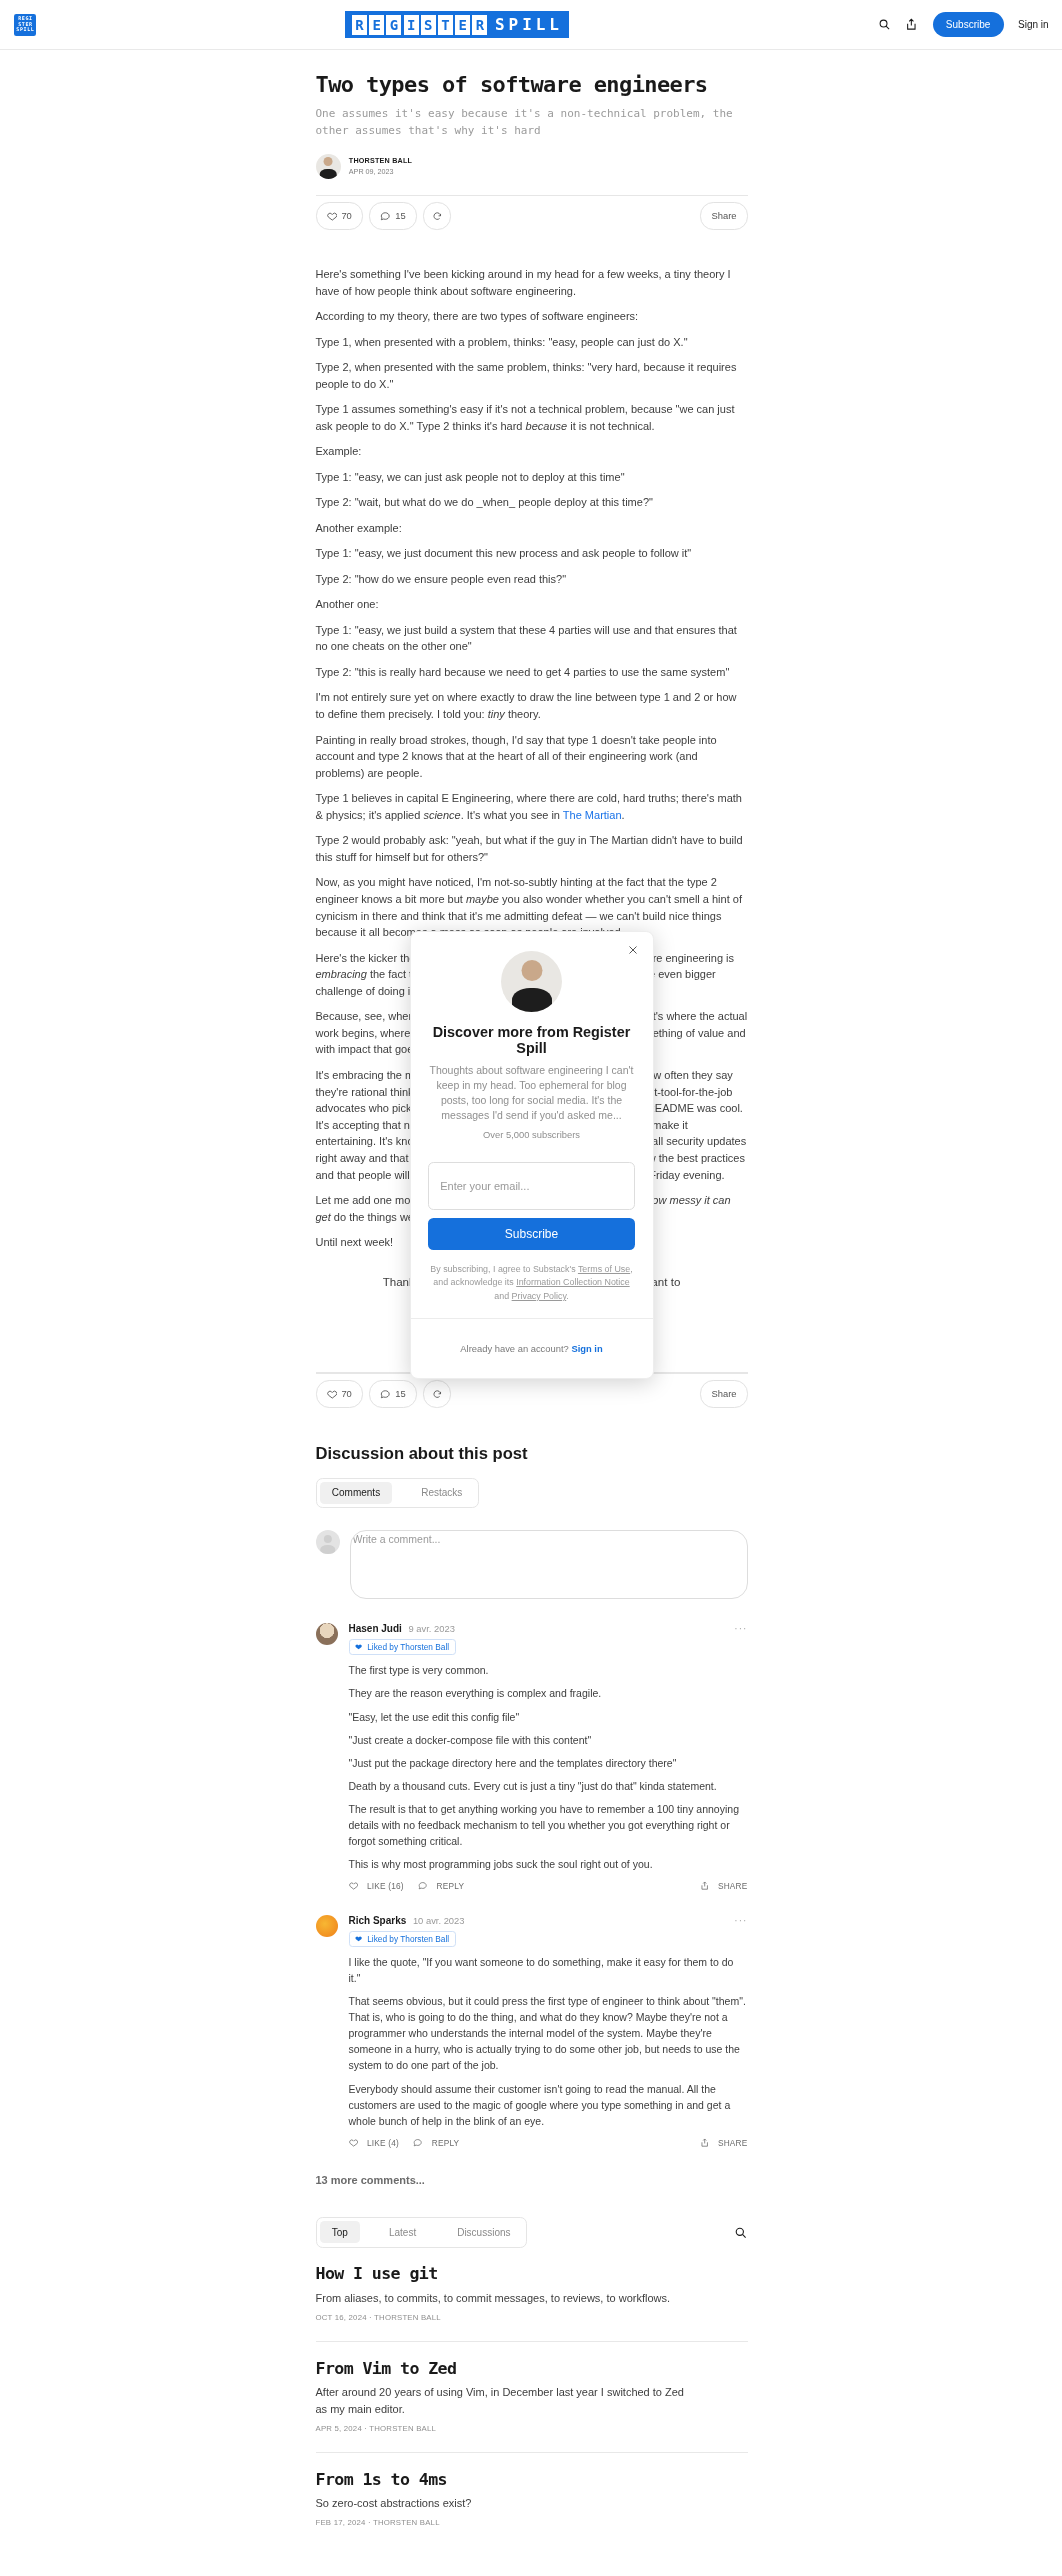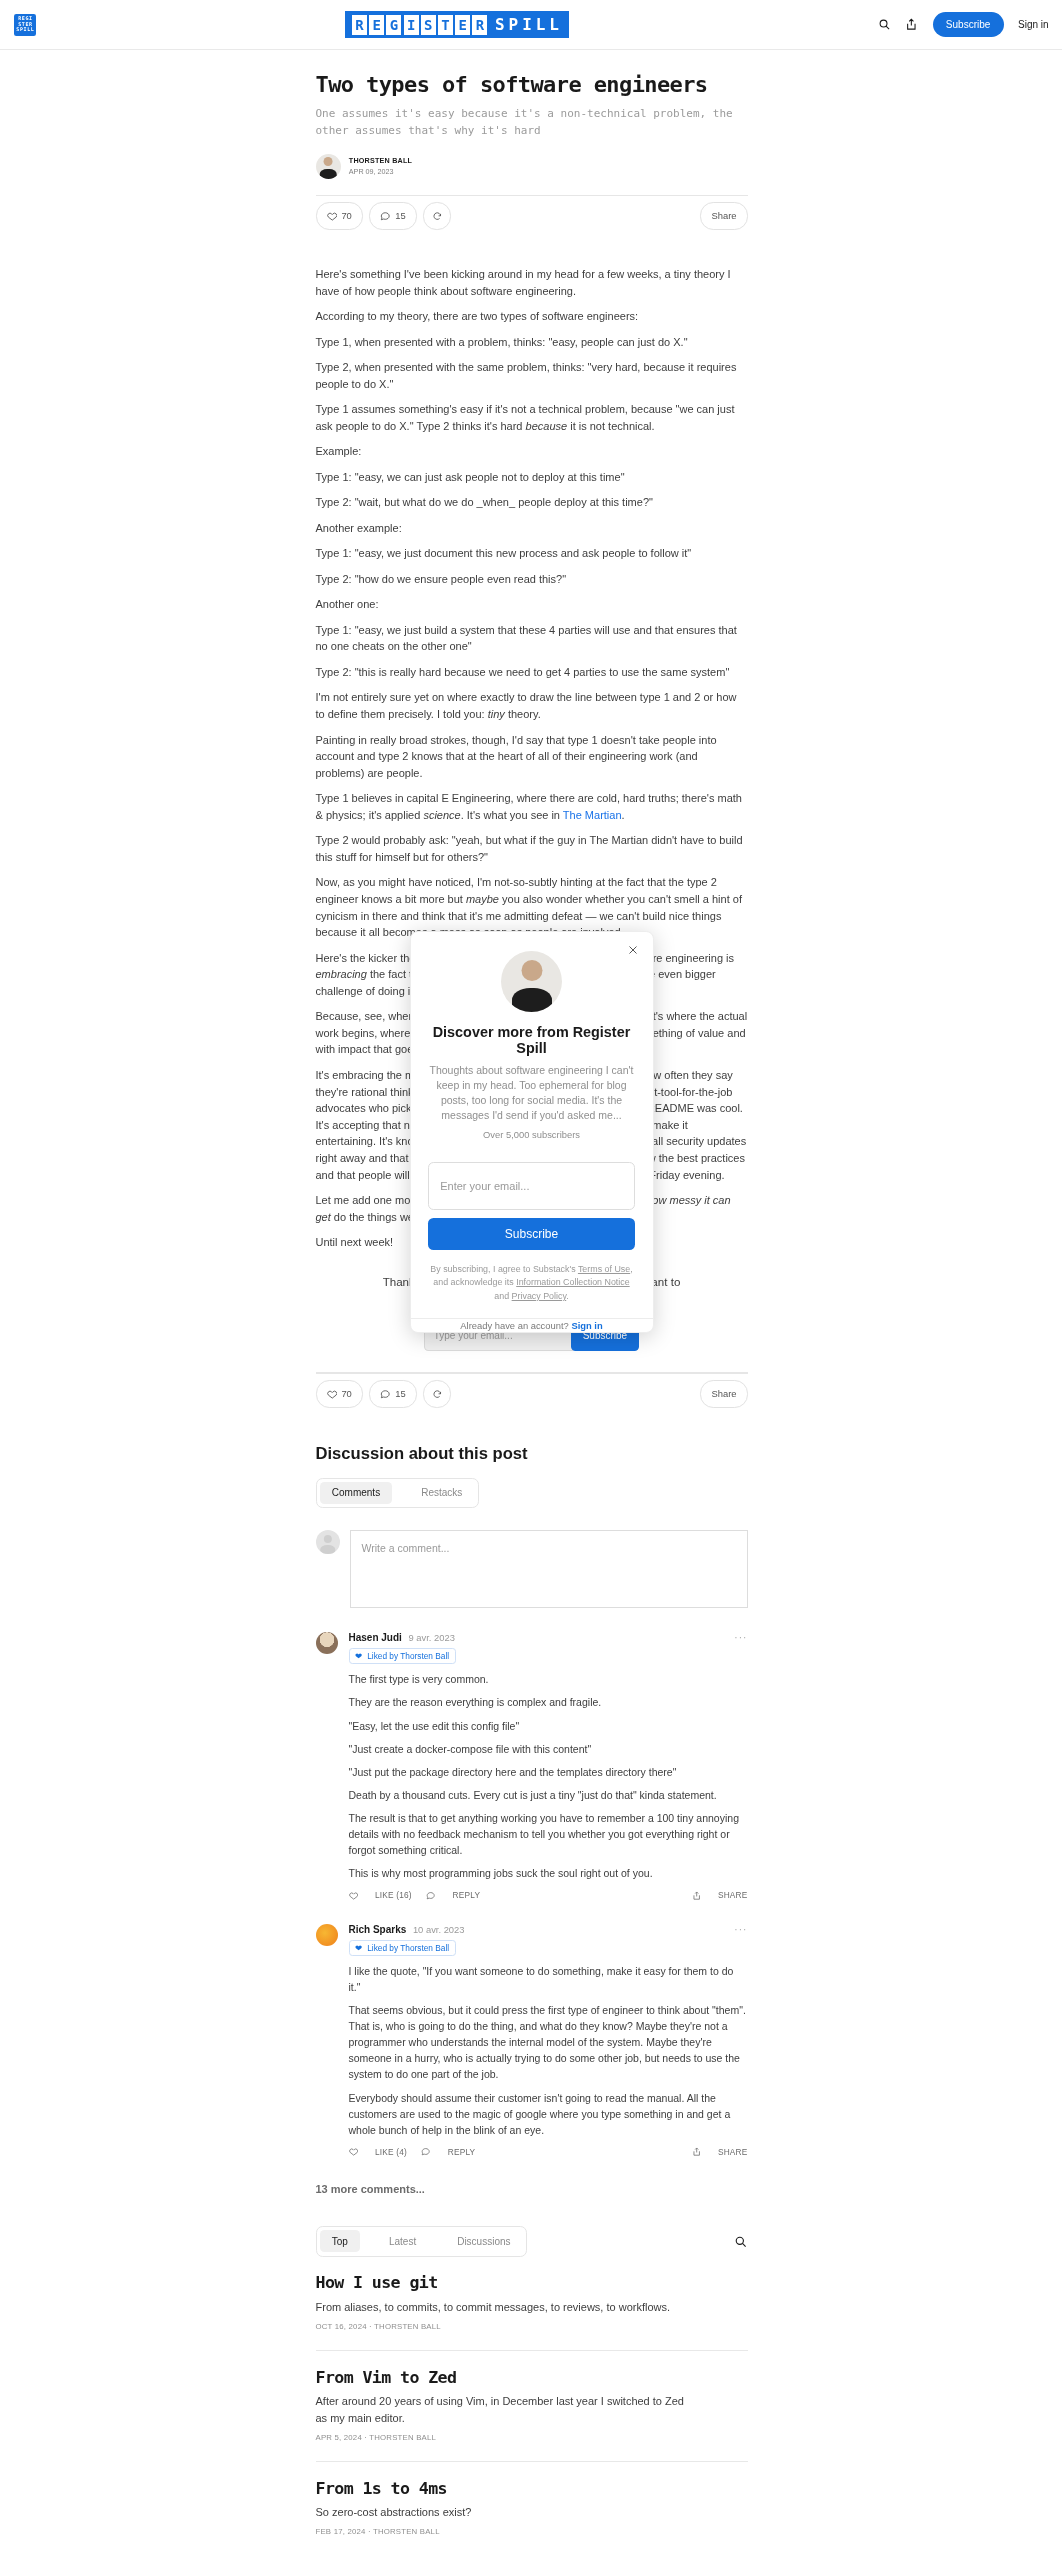--- a/index.html
+++ b/index.html
@@ -59,21 +59,21 @@
   .modal h2{font-size:14.4px;margin:12px 0 0 0;color:#1a1a1a;}
   .modal .desc{font-size:10.5px;color:#8f8f8f;line-height:1.45;margin-top:6.6px;}
   .modal .subs{font-size:9.4px;color:#8f8f8f;margin-top:5.5px;}
   .modal input{width:100%;box-sizing:border-box;height:48px;border:0.6px solid #ddd;border-radius:5.5px;
         padding:0 11px;font-size:11px;font-family:inherit;margin-top:22px;color:#333;}
   .modal input::placeholder{color:#9a9a9a;}
   .modal .sub-btn{width:100%;height:32px;border:none;border-radius:5.5px;background:#1570dc;color:#fff;
         font-size:12px;font-family:inherit;margin-top:7.8px;cursor:pointer;}
   .modal .legal{font-size:8.9px;color:#9a9a9a;line-height:1.5;margin-top:13.3px;}
   .modal .legal a{color:#9a9a9a;text-decoration:underline;}
-  .modal .mfoot{border-top:0.6px solid #ececec;margin:14.4px -17.7px 0 -17.7px;padding:1px 0;font-size:9.4px;color:#7a7a7a;}
+  .modal .mfoot{border-top:0.6px solid #ececec;margin:14.4px -17.7px 0 -17.7px;padding:24px 0;font-size:9.4px;color:#7a7a7a;}
   .modal .mfoot a{color:#1570dc;font-weight:bold;}
 
   
   .widget{margin-top:22px;text-align:center;}
   .widget .wtext{font-size:11.6px;color:#3d3d3d;line-height:1.55;max-width:310px;margin:0 auto;}
   .combo{display:inline-flex;align-items:stretch;margin-top:12px;}
   .combo input{width:149px;height:30px;background:#f0f0f0;border:0.6px solid #dcdcdc;border-right:none;
         border-radius:4.4px 0 0 4.4px;padding:0 8.9px;font-size:10px;font-family:inherit;color:#333;box-sizing:border-box;}
   .combo input::placeholder{color:#9a9a9a;}
   .combo button{height:30px;padding:0 12px;border:none;border-radius:4.4px;background:#1570dc;color:#fff;
@@ -87,38 +87,38 @@
   .likes .count{font-size:10px;color:#7a7a7a;}
 
   
   .disc-h{font-size:16.6px;font-weight:bold;margin:30px 0 0 0;}
   .tabs{display:inline-flex;border:0.6px solid #e5e5e5;border-radius:6.6px;padding:3.3px;gap:17px;margin-top:13.3px;}
   .tab{padding:5.5px 12px;border-radius:4.4px;font-size:10px;color:#8a8a8a;cursor:pointer;}
   .tab.active{background:#f0f0f0;color:#1a1a1a;}
   .composer{display:flex;gap:10px;margin-top:22px;}
   .av-44{width:24px;height:24px;background:#e3e3e3;}
   .av-44 .head{top:4.4px;width:8.3px;height:8.3px;background:#cfcfcf;} .av-44 .body{bottom:-1.1px;width:15.5px;height:10px;background:#cfcfcf;}
-  .composer .box{flex:1;height:78px;border:0.6px solid #ddd;border-radius:0;padding:11px;font-size:10.5px;
+  .composer .box{flex:1;height:69px;border:0.6px solid #ddd;border-radius:16px;padding:2px;font-size:10.5px;
         font-family:inherit;color:#333;resize:none;box-sizing:border-box;}
   .composer .box::placeholder{color:#9a9a9a;}
 
   .comment{display:flex;gap:11px;margin-top:24px;}
   .c-av{width:22px;height:22px;border-radius:50%;flex:none;}
   .c-av.hasen{background:radial-gradient(circle at 50% 35%,#e8d6bd 0 40%,#8a705a 41% 100%);}
   .c-av.rich{background:radial-gradient(circle at 40% 40%,#f7b733,#ef7f1a);}
   .c-main{flex:1;min-width:0;}
   .c-head{display:flex;align-items:baseline;gap:6.6px;}
   .c-name{font-size:10px;font-weight:bold;}
   .c-date{font-size:9.4px;color:#9a9a9a;}
   .c-menu{margin-left:auto;color:#aaa;font-size:10px;letter-spacing:1.1px;cursor:pointer;}
   .liked-badge{display:inline-flex;align-items:center;gap:5px;border:0.6px solid #cfe0f7;border-radius:3.3px;
         padding:2.2px 5.5px;margin-top:4.4px;font-size:8.3px;color:#1570dc;background:#fff;}
   .c-body p{font-size:10.5px;line-height:16px;color:#3d3d3d;margin:7.2px 0;}
   .c-actions{display:flex;align-items:center;gap:14.4px;margin-top:8.9px;color:#6b6b6b;font-size:8.3px;}
-  .c-act{display:inline-flex;align-items:center;gap:17px;cursor:pointer;letter-spacing:0.2px;}
+  .c-act{display:inline-flex;align-items:flex-start;gap:9px;cursor:pointer;letter-spacing:0.2px;}
   .c-actions .spacer{flex:1;}
   .more-comments{font-size:11px;color:#6b6b6b;font-weight:bold;margin-top:26.6px;}
 
   
   .posts-tabs-row{display:flex;align-items:center;margin-top:31px;}
   .posts-tabs-row .search{margin-left:auto;color:#1a1a1a;cursor:pointer;}
   .post-item{padding:16.6px 0 19px 0;border-bottom:0.6px solid #e8e8e8;}
   .post-item:last-of-type{border-bottom:none;}
   .p-title{font-family:"DejaVu Sans Mono",monospace;font-weight:bold;font-size:16.6px;letter-spacing:-0.6px;margin:0;}
   .p-desc{font-size:11px;color:#3d3d3d;line-height:16.6px;margin-top:6.6px;max-width:376px;}

